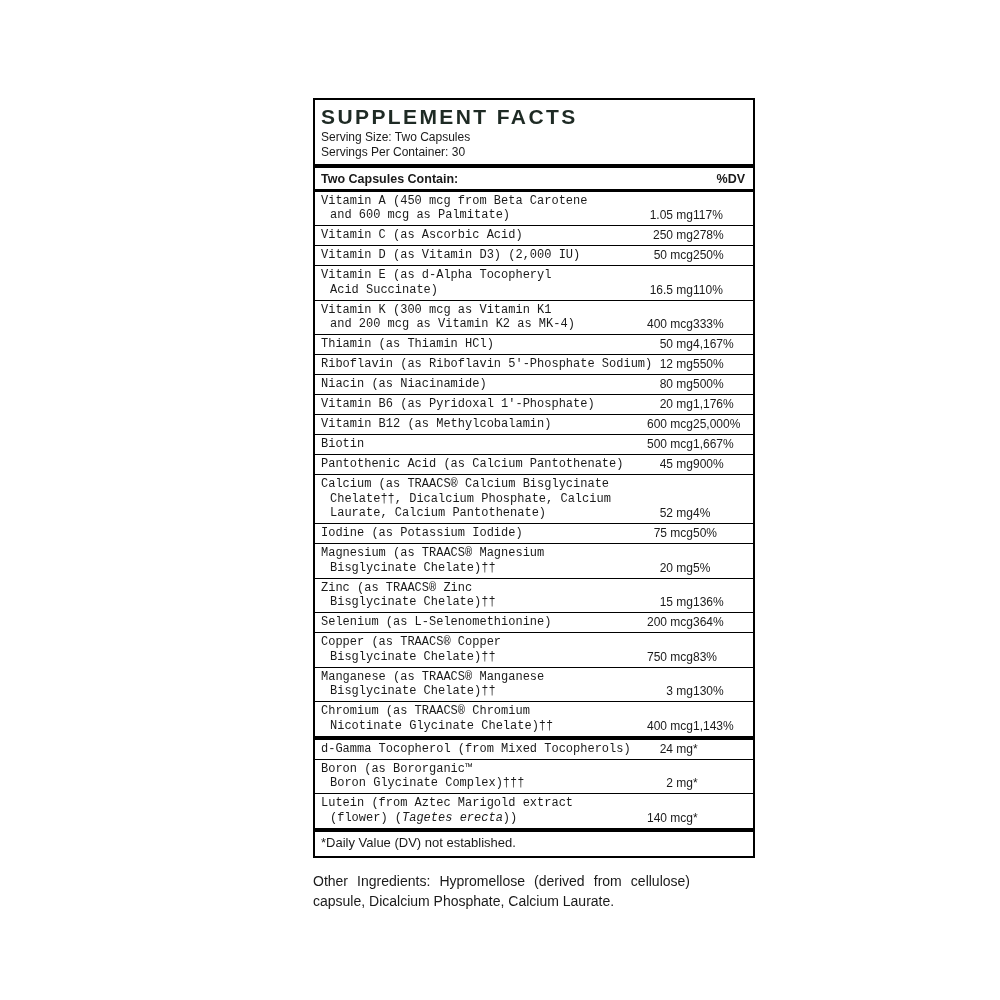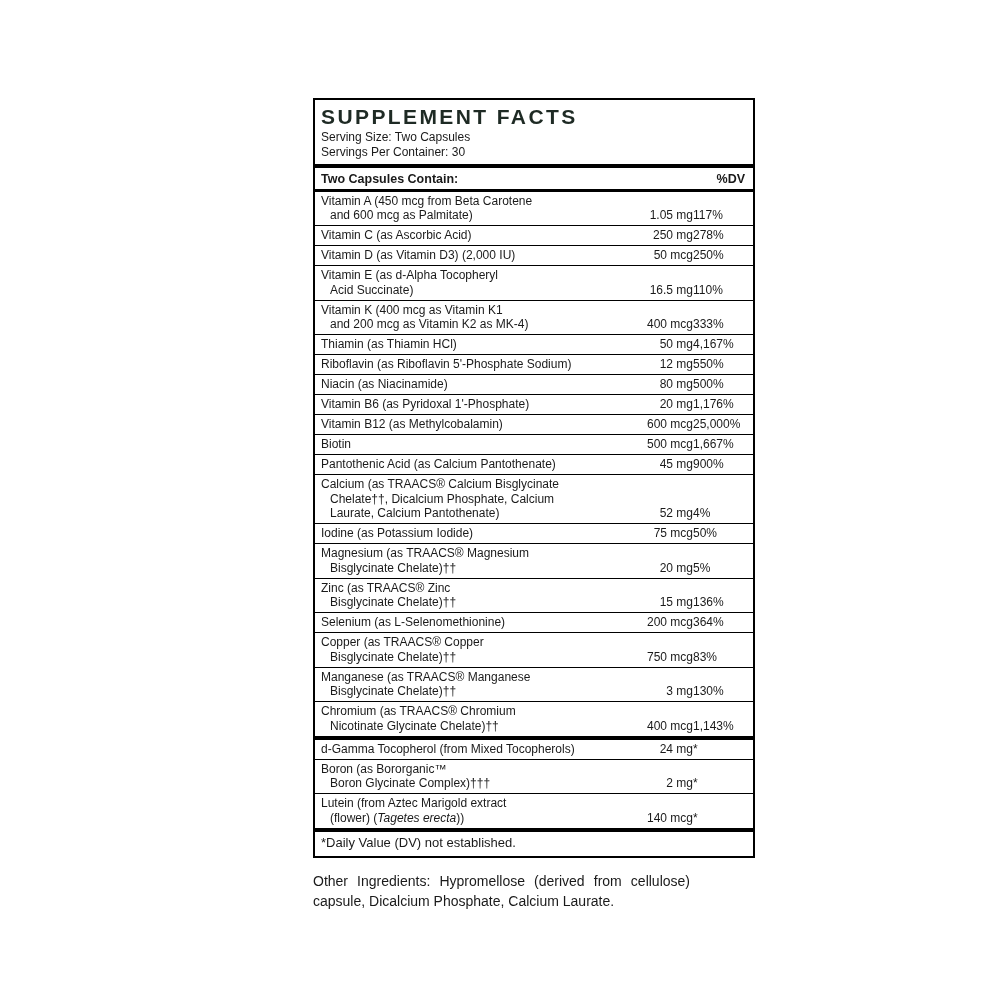--- a/index.html
+++ b/index.html
@@ -42,21 +42,21 @@
   }
   .rows{ width:100%; }
   .row{
     display:flex; align-items:flex-end;
     border-top:1px solid var(--line);
     padding:2px 8px 2.5px 6px;
     font-size:12px; line-height:14.5px;
   }
   .row.sep-none{ border-top:none; }
   .row.sep-thick{ border-top:4px solid var(--line); }
-  .name{ flex:1 1 auto; min-width:0; }
+  .name{ flex:1 1 auto; min-width:0;font-family:Liberation Mono, monospace; }
   .line{ white-space:nowrap; }
   .cont{ padding-left:9px; }
   .amt{ flex:none; width:92px; text-align:right; white-space:nowrap; }
   .dv{ flex:none; width:52px; text-align:left; white-space:nowrap; }
   .it{ font-style:italic; }
   .footnote-row{
     border-top:4px solid var(--line);
     font-size:13px; line-height:15px;
     padding:3px 7px 6px 6px;
   }
@@ -111,21 +111,21 @@
         <div class="row">
     <div class="name">
             <div class="line">Vitamin E (as d-Alpha Tocopheryl</div>
             <div class="line cont">Acid Succinate)</div>
           </div>
     <div class="amt">16.5 mg</div>
     <div class="dv">110%</div>
   </div>
         <div class="row">
     <div class="name">
-            <div class="line">Vitamin K (400 mcg as Vitamin K1</div>
+            <div class="line">Vitamin K (300 mcg as Vitamin K1</div>
             <div class="line cont">and 200 mcg as Vitamin K2 as MK-4)</div>
           </div>
     <div class="amt">400 mcg</div>
     <div class="dv">333%</div>
   </div>
         <div class="row">
     <div class="name">
             <div class="line">Thiamin (as Thiamin HCl)</div>
           </div>
     <div class="amt">50 mg</div>

